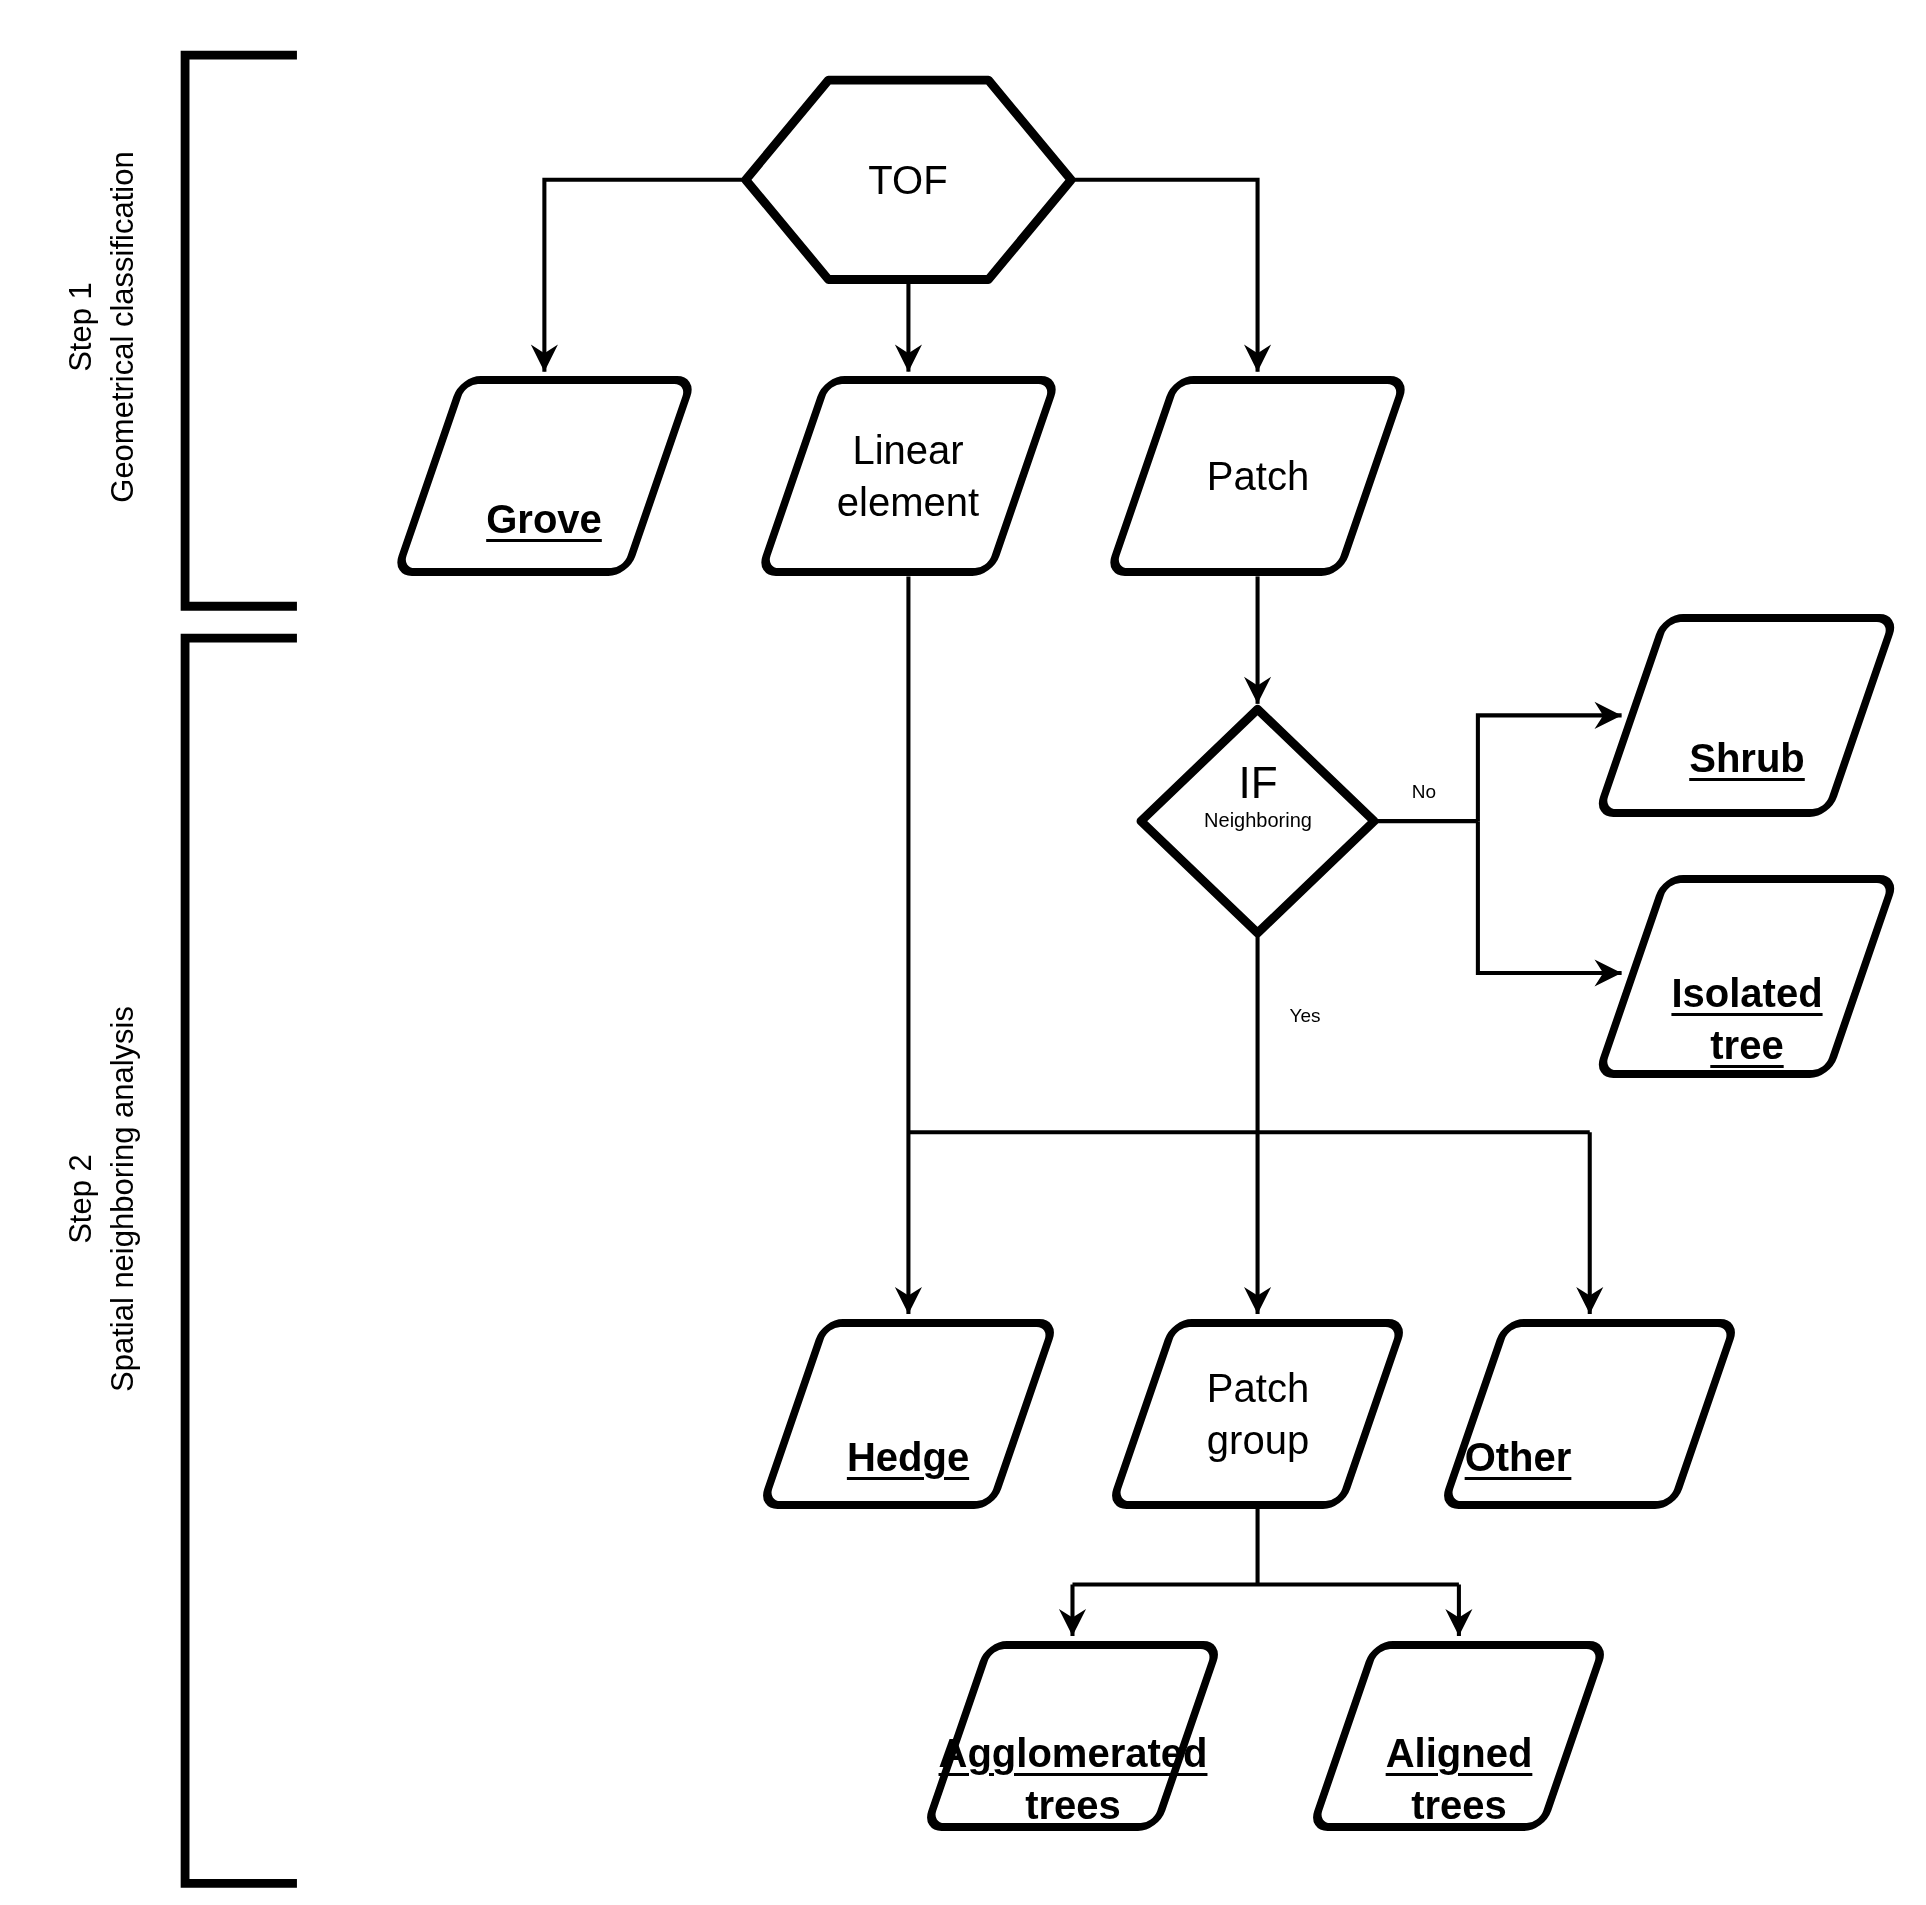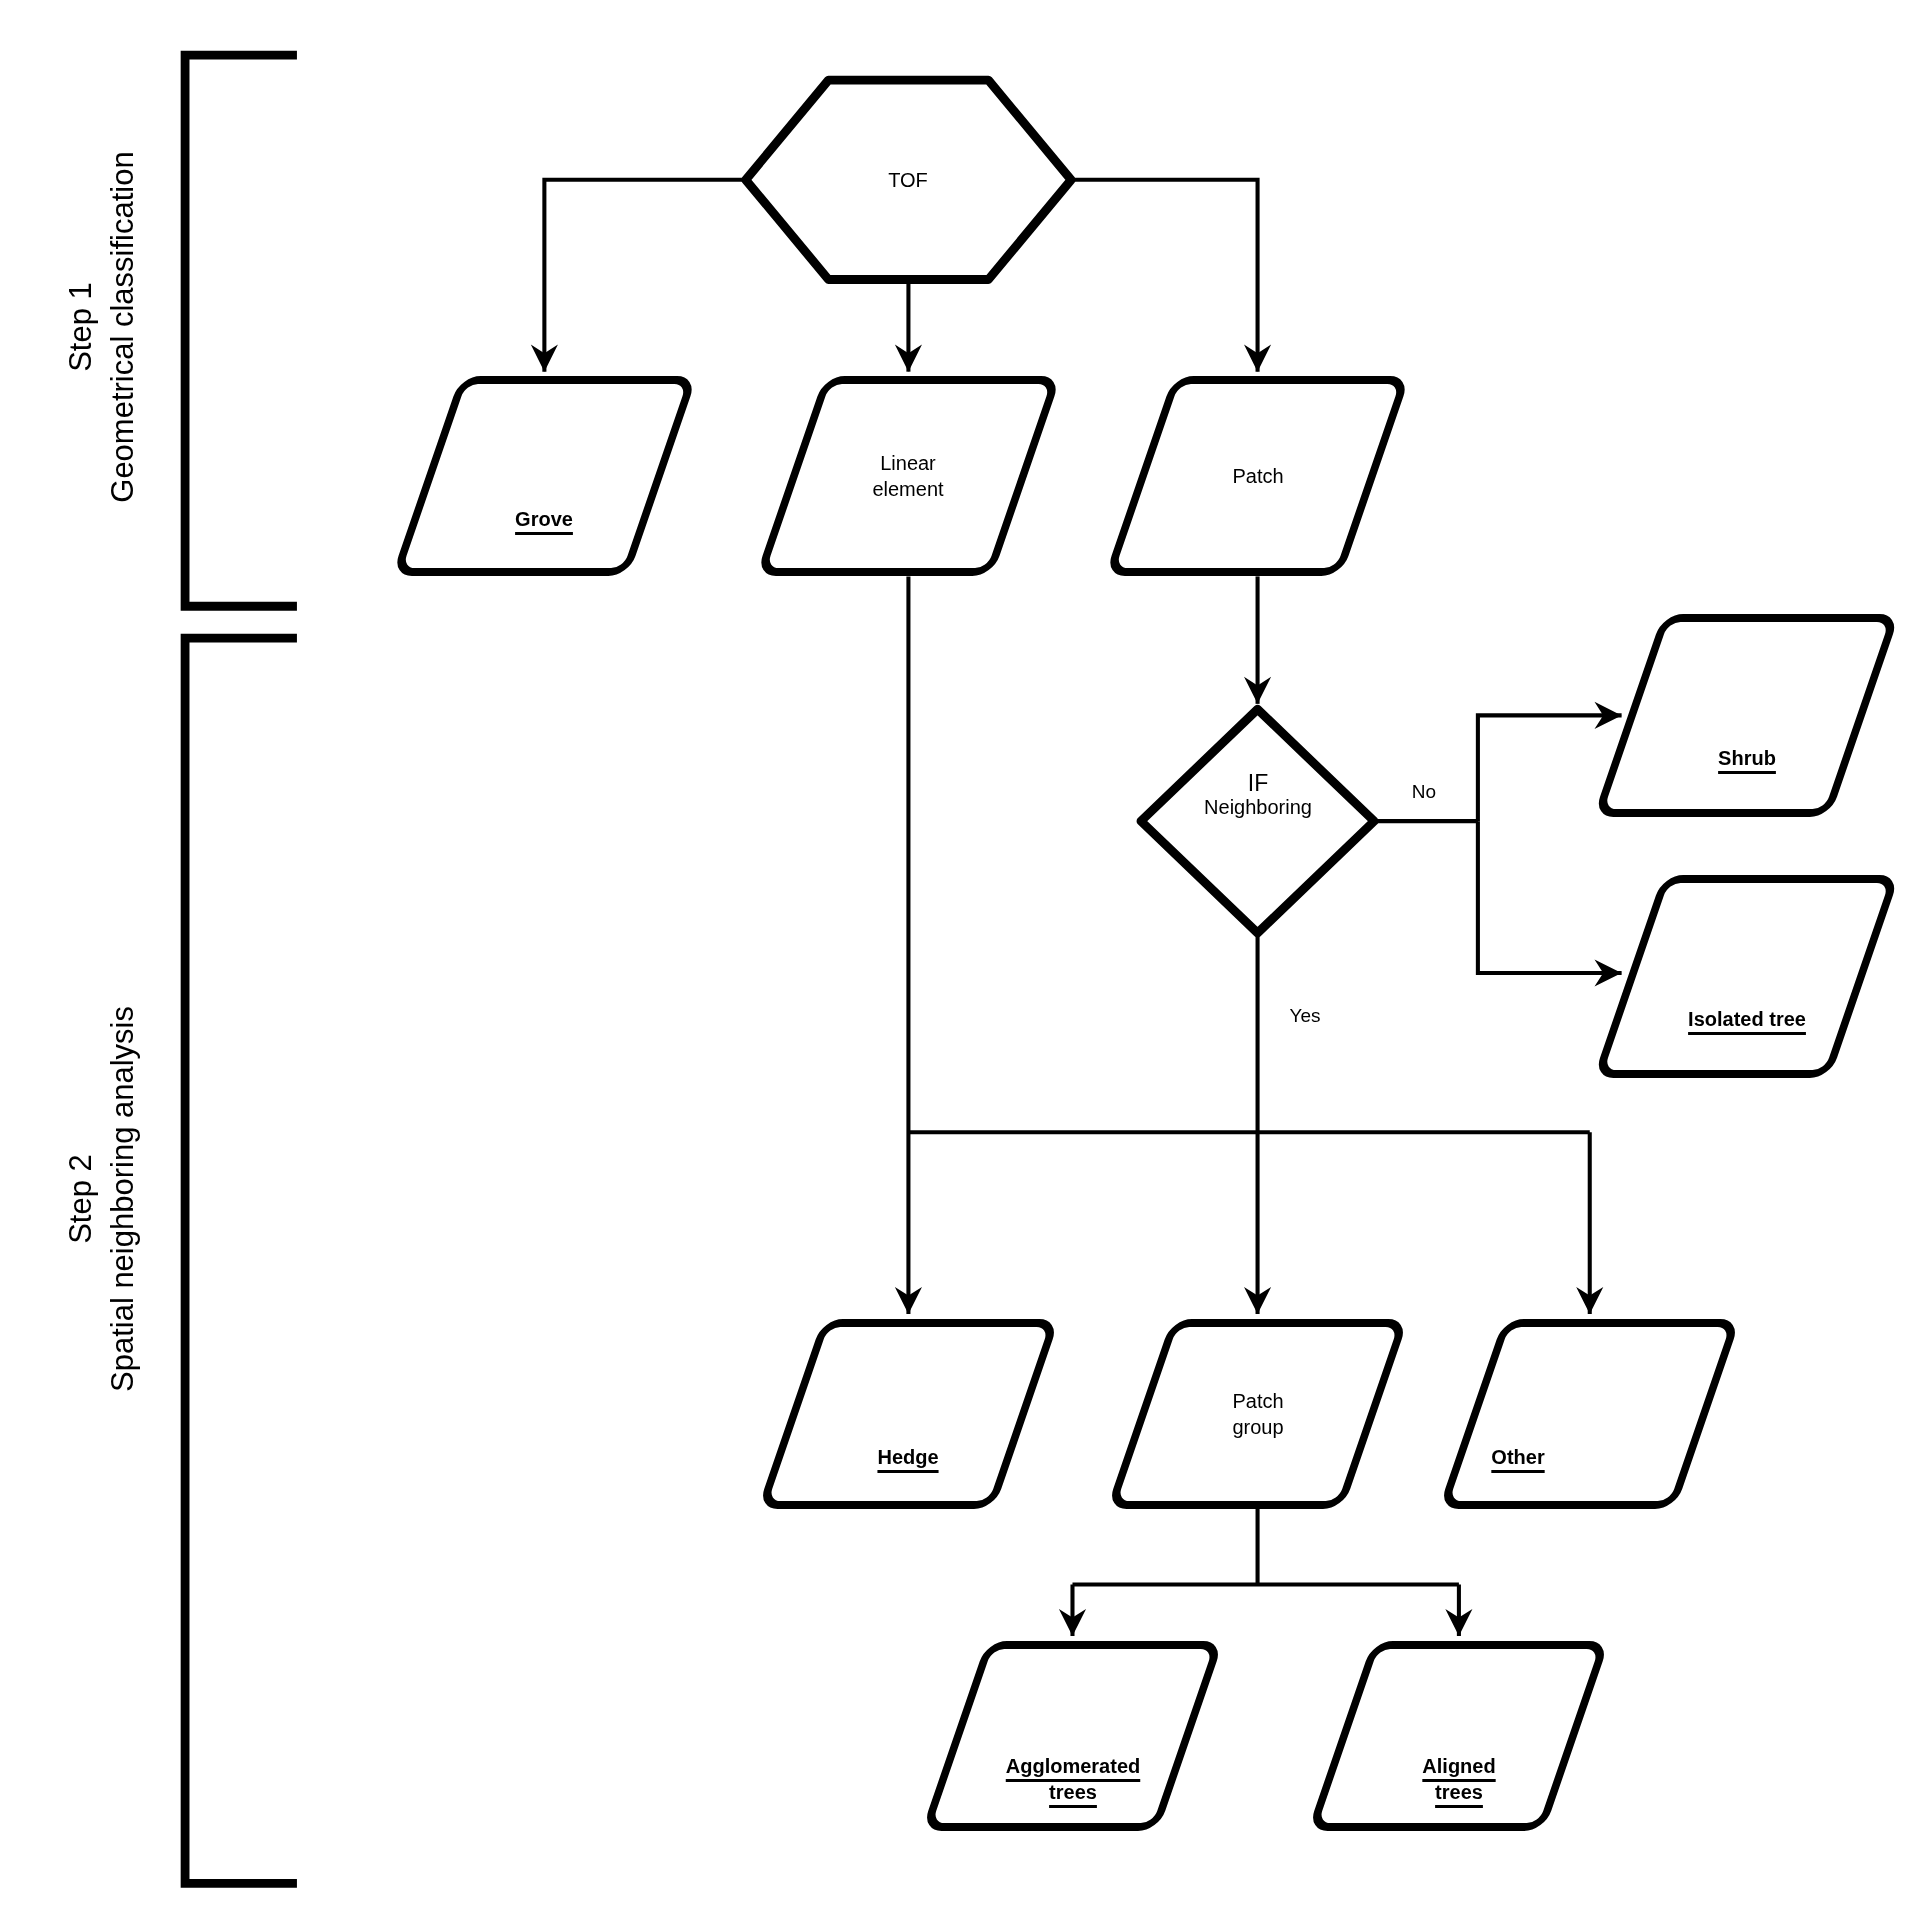--- a/index.html
+++ b/index.html
@@ -27,21 +27,21 @@
     background: #fff;
     transform: skewX(-19deg);
   }
   .pgram.h295 { height: 200px; }
   .pgram.h300 { height: 203px; }
   .pgram.h280 { height: 190px; }
   
   .lbl {
     position: absolute;
     transform: translate(-50%, -50%);
-    font-size: 20px;
+    font-size: 40px;
     line-height: 1.3;
     text-align: center;
     white-space: pre-line;
     color: #000;
   }
   .lbl.em {
     font-weight: bold;
     text-decoration: underline;
     text-decoration-thickness: 3.4px;
     text-underline-offset: 6.1px;
@@ -56,21 +56,21 @@
     text-align: center;
     white-space: pre-line;
     color: #000;
   }
   .if-stack {
     position: absolute;
     transform: translate(-50%, -50%);
     text-align: center;
     color: #000;
   }
-  .if-stack .if-top { display: block; font-size: 23px; line-height: 1.15; }
+  .if-stack .if-top { display: block; font-size: 44px; line-height: 1.15; }
   .if-stack .if-bottom { display: block; font-size: 20px; line-height: 1.15; }
 </style>
 </head>
 <body>
 
 <div class="canvas">
 
   <svg class="wires" viewBox="0 0 2841 2811" fill="none" stroke="#000000" xmlns="http://www.w3.org/2000/svg">
     <defs>
       <marker id="arrow" viewBox="0 0 12 12" refX="11" refY="6" markerWidth="8" markerHeight="8" orient="auto" markerUnits="strokeWidth">

